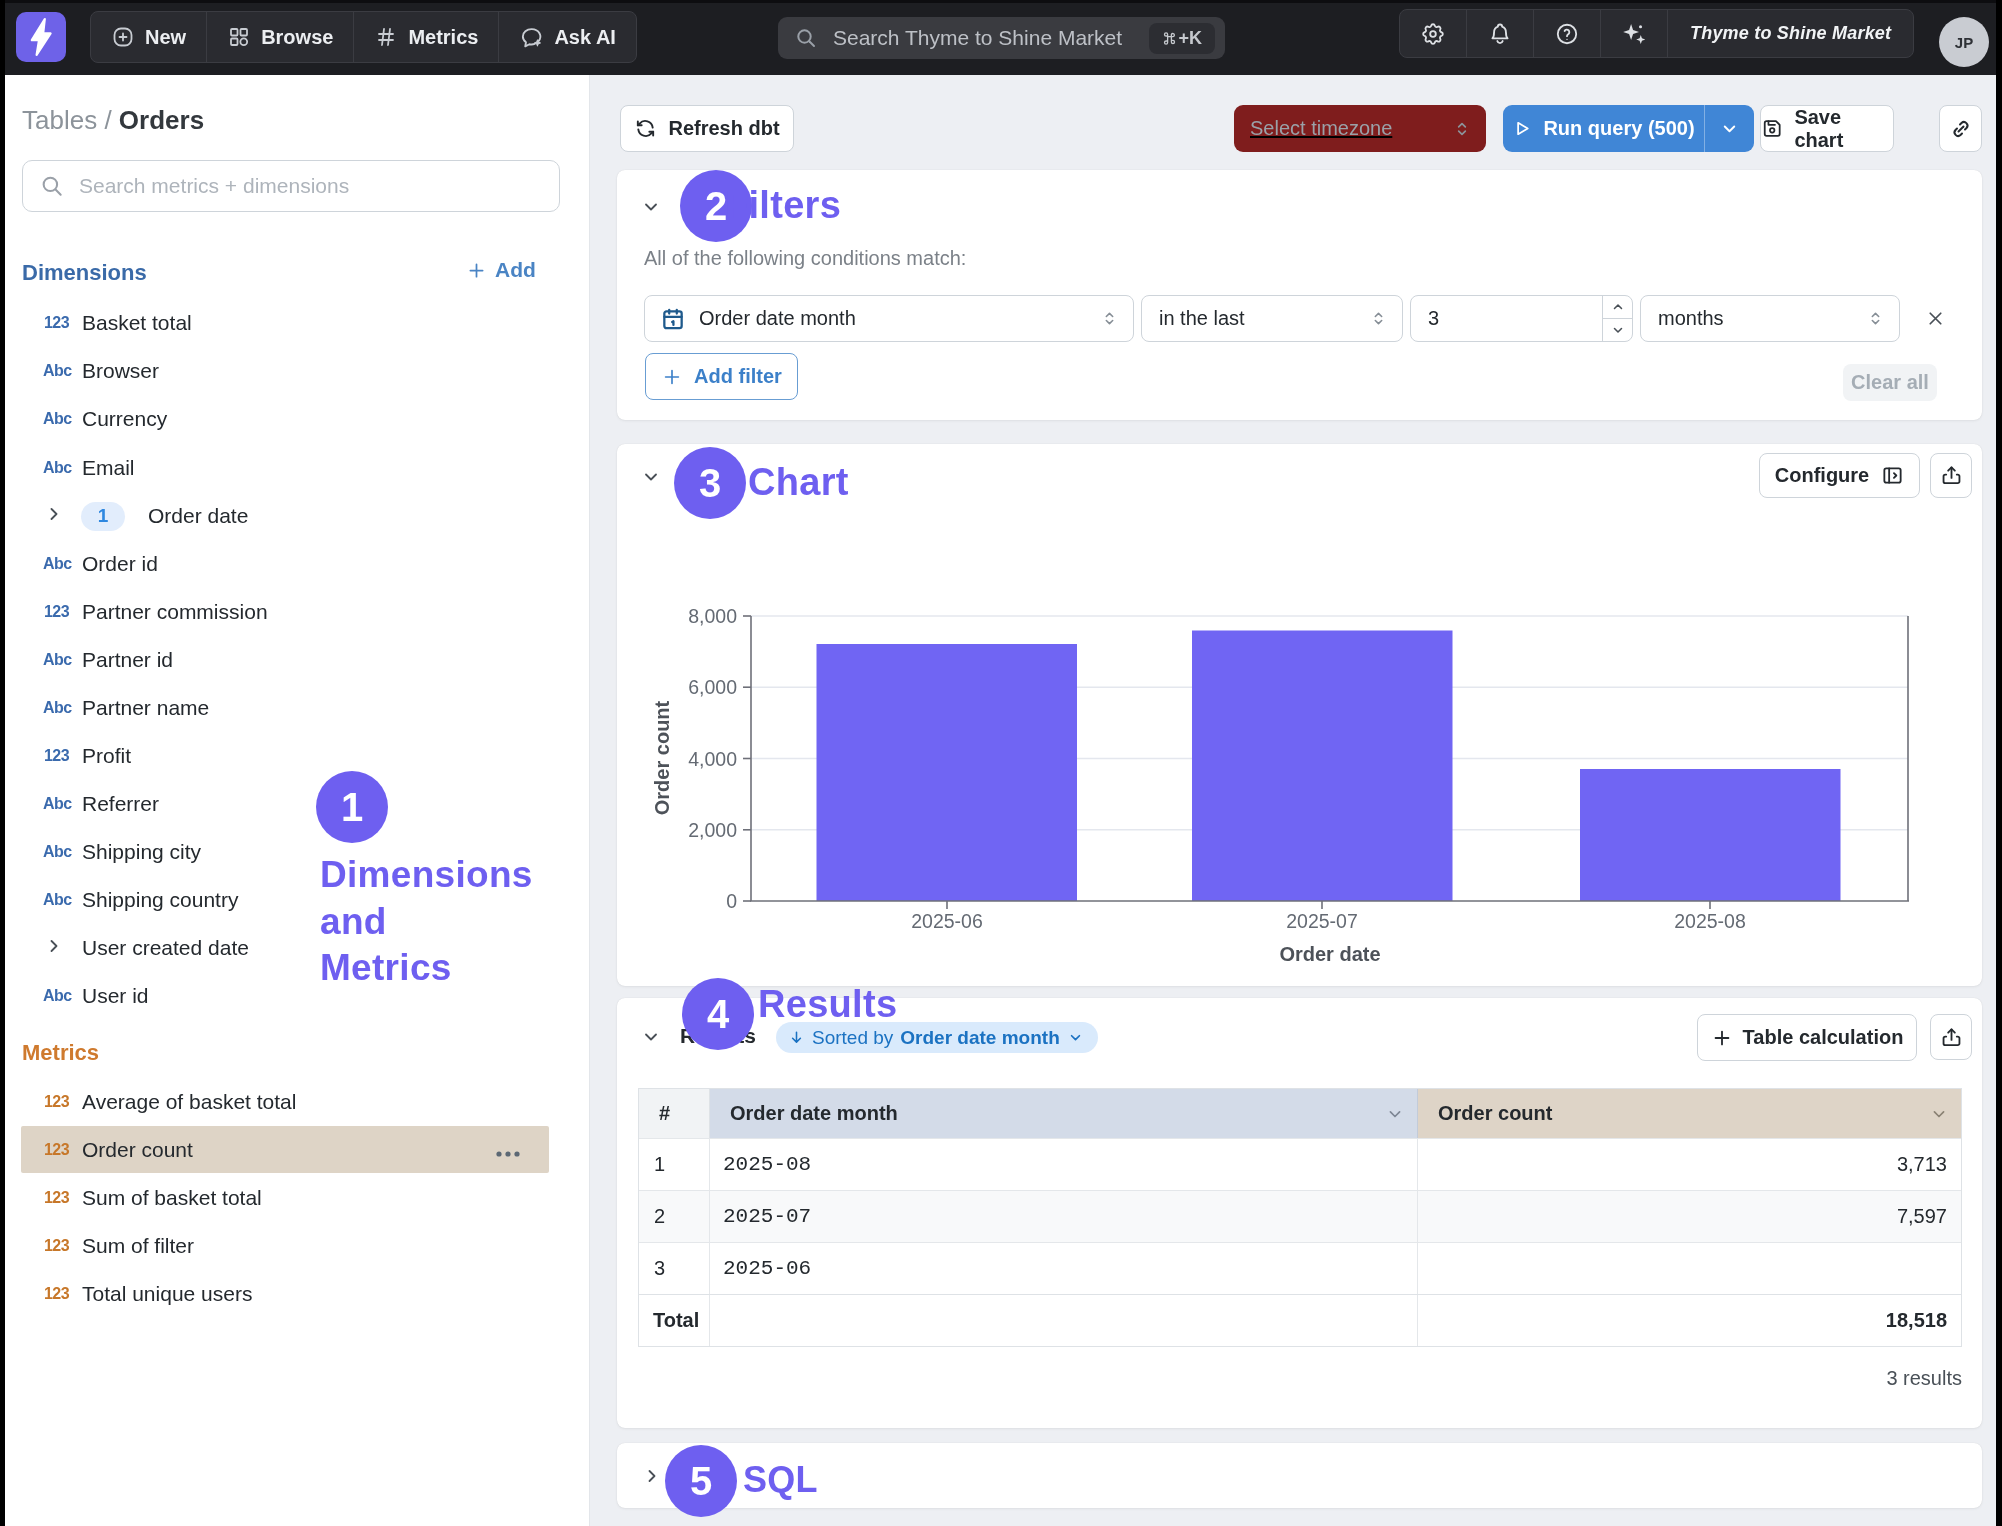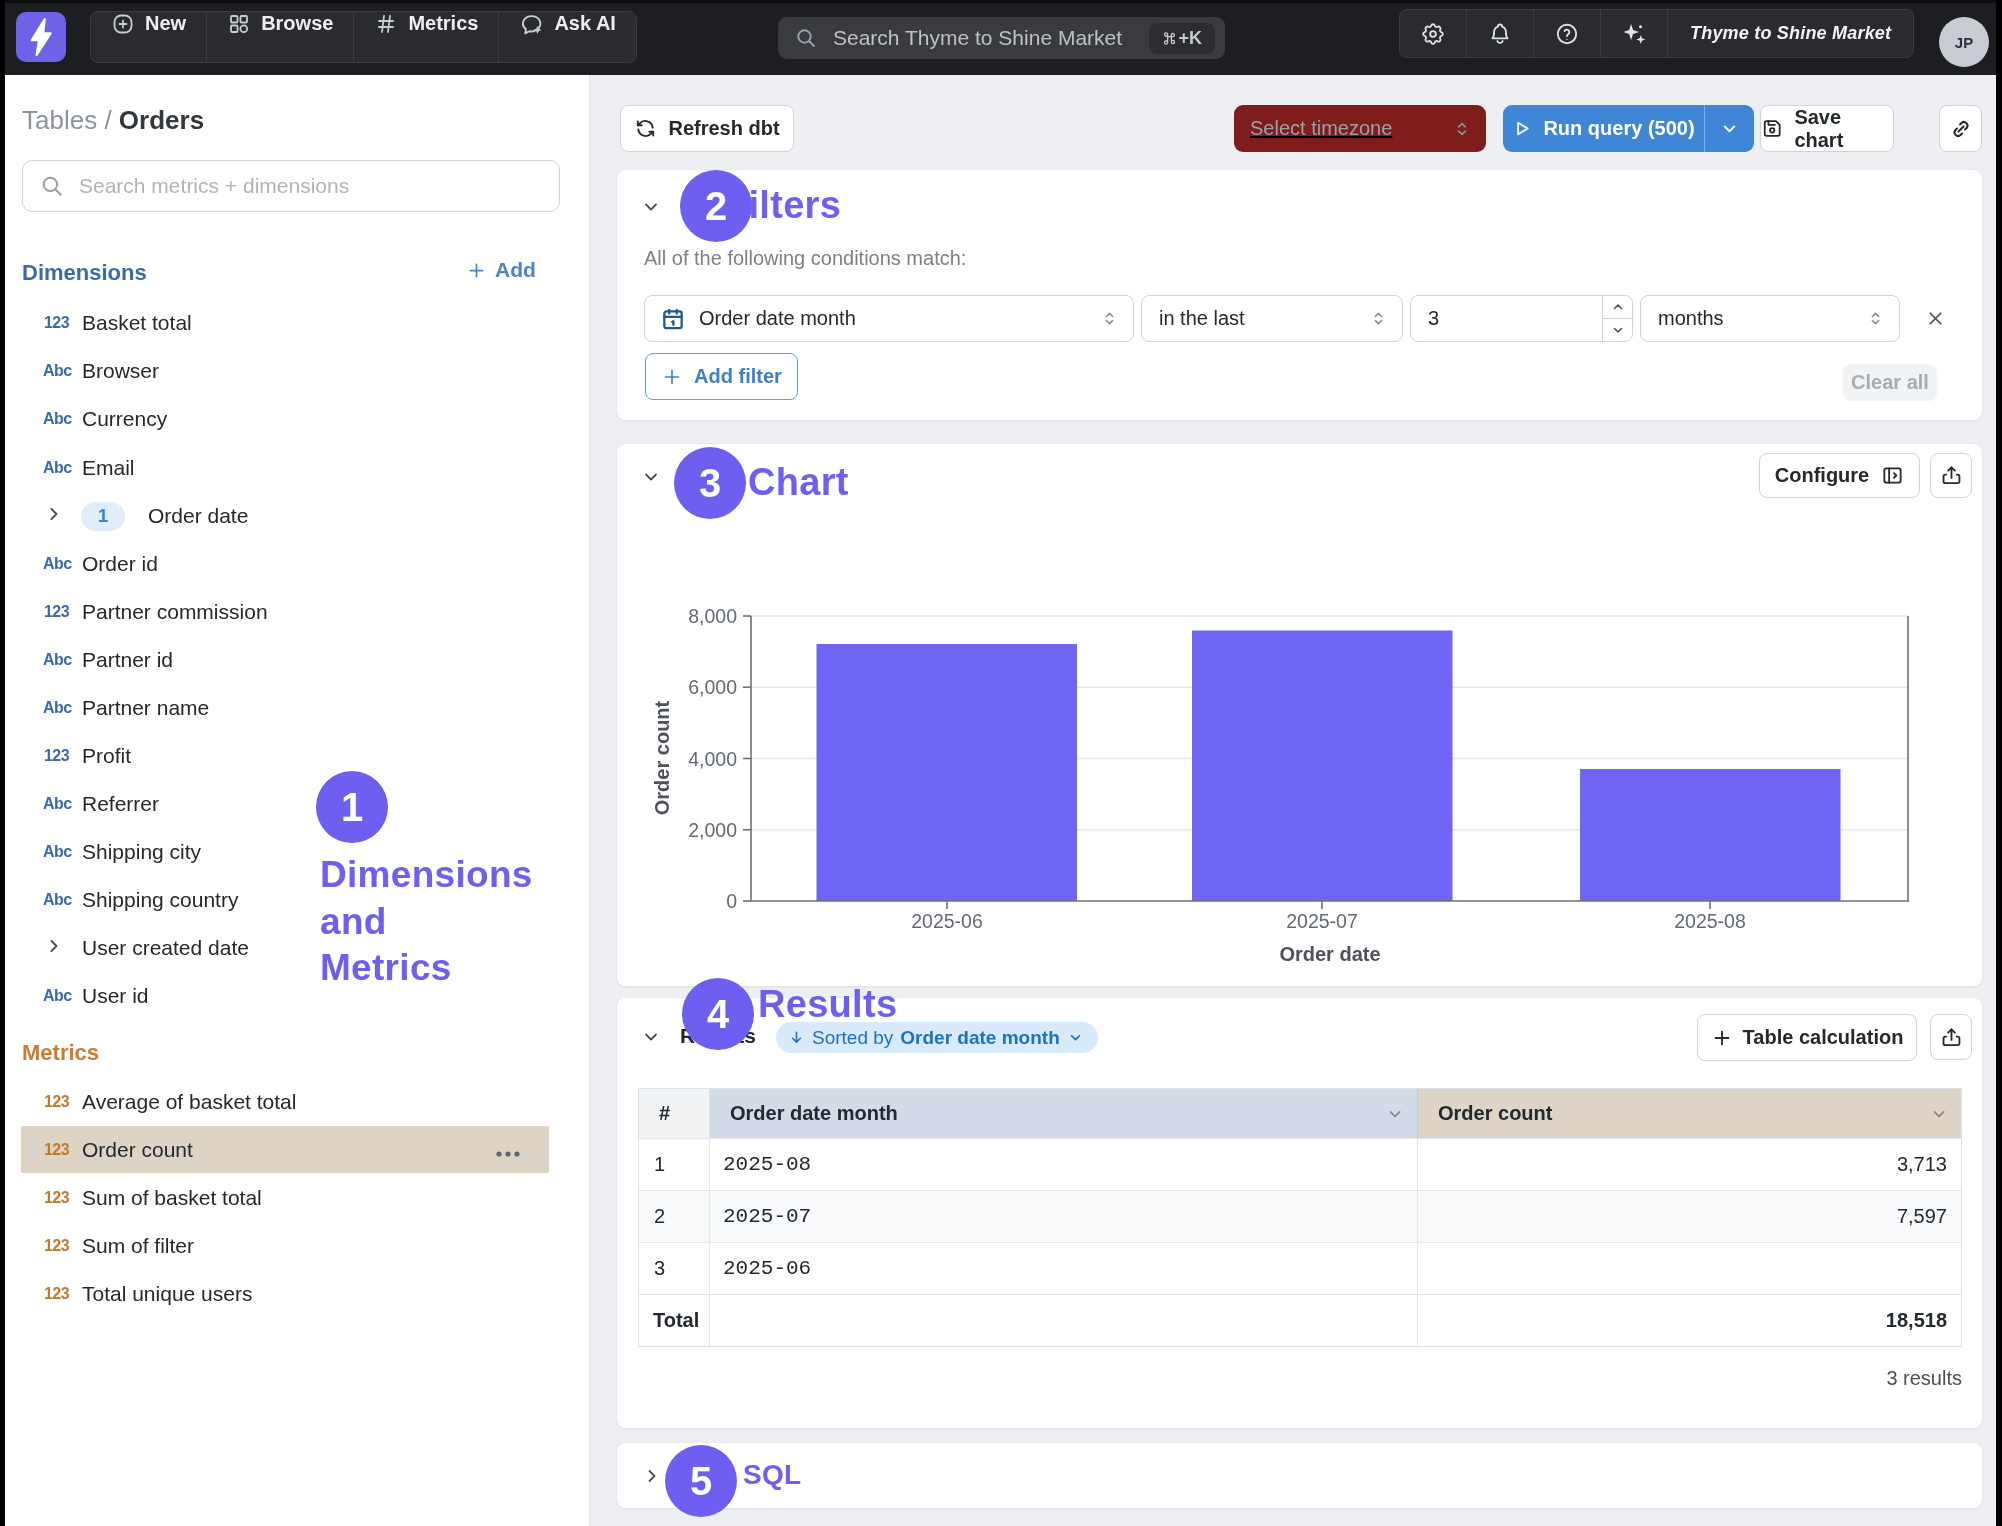--- a/index.html
+++ b/index.html
@@ -7,21 +7,21 @@
 body { font-family:"Liberation Sans", sans-serif; background:#edeff3; position:relative; }
 .abs { position:absolute; }
 
 #frame-left { left:0; top:0; width:5px; height:1526px; background:#000; z-index:60; }
 #frame-right { left:1996px; top:0; width:6px; height:1526px; background:#000; z-index:60; }
 
 #navbar { left:0; top:0; width:2002px; height:75px; background:#1d1e22; border-top:3px solid #0d0d10; z-index:50; }
 #logo { left:16px; top:12px; width:50px; height:50px; background:#6e62e8; border-radius:10px; }
 .navgroup { display:flex; align-items:stretch; border:1px solid #3b3c42; border-radius:8px; background:#2a2b30; overflow:hidden; }
 #navbtns { left:90px; top:11px; height:52px; }
-.navbtn { display:flex; align-items:flex-start; gap:10px; padding:0 20px; color:#eceef1; font-size:20px; font-weight:700; border-right:1px solid #3b3c42; }
+.navbtn { display:flex; align-items:center; gap:10px; padding:0 20px; color:#eceef1; font-size:20px; font-weight:700; border-right:1px solid #3b3c42; }
 .navbtn:last-child { border-right:none; }
 #navsearch { left:778px; top:17px; width:447px; height:42px; background:#3a3b40; border:none; border-radius:9px; display:flex; align-items:center; padding:0 10px 0 16px; }
 #navsearch .ph { color:#bdc0c6; font-size:21px; margin-left:15px; flex:1; }
 #navsearch .kbd { background:#2c2d32; color:#c6c9ce; border-radius:8px; font-size:18px; font-weight:600; padding:5px 13px; }
 #navright { left:1399px; top:9px; height:49px; }
 .navicon { width:67px; display:flex; align-items:center; justify-content:center; border-right:1px solid #3b3c42; }
 #navright .orgname { display:flex; align-items:center; padding:0 22px; color:#f1f3f5; font-size:18px; font-weight:700; letter-spacing:0.2px;font-style:italic; }
 #avatar { left:1939px; top:17px; width:50px; height:50px; border-radius:50%; background:#c9ccd2; color:#2e3136; font-size:15px; font-weight:700; display:flex; align-items:center; justify-content:center; }
 
 #sidebar { left:5px; top:75px; width:585px; height:1451px; background:#fff; border-right:1px solid #e3e6ea; z-index:5; }
@@ -450,13 +450,13 @@
 
 <div class="anno-circle" style="left:316px;top:771px;width:72px;height:72px;">1</div>
 <div class="anno-text" style="left:320px;top:852px;font-size:37px;line-height:46.5px;">Dimensions<br>and<br>Metrics</div>
 <div class="anno-circle" style="left:680px;top:170px;width:72px;height:72px;">2</div>
 <div class="anno-text" style="left:725px;top:184px;font-size:38px;">Filters</div>
 <div class="anno-circle" style="left:674px;top:447px;width:72px;height:72px;">3</div>
 <div class="anno-text" style="left:748px;top:461px;font-size:38px;">Chart</div>
 <div class="anno-circle" style="left:682px;top:978px;width:72px;height:72px;">4</div>
 <div class="anno-text" style="left:758px;top:983px;font-size:38px;">Results</div>
 <div class="anno-circle" style="left:665px;top:1445px;width:72px;height:72px;">5</div>
-<div class="anno-text" style="left:743px;top:1459px;font-size:28px;">SQL</div>
+<div class="anno-text" style="left:743px;top:1459px;font-size:36px;">SQL</div>
 
 </body></html>

